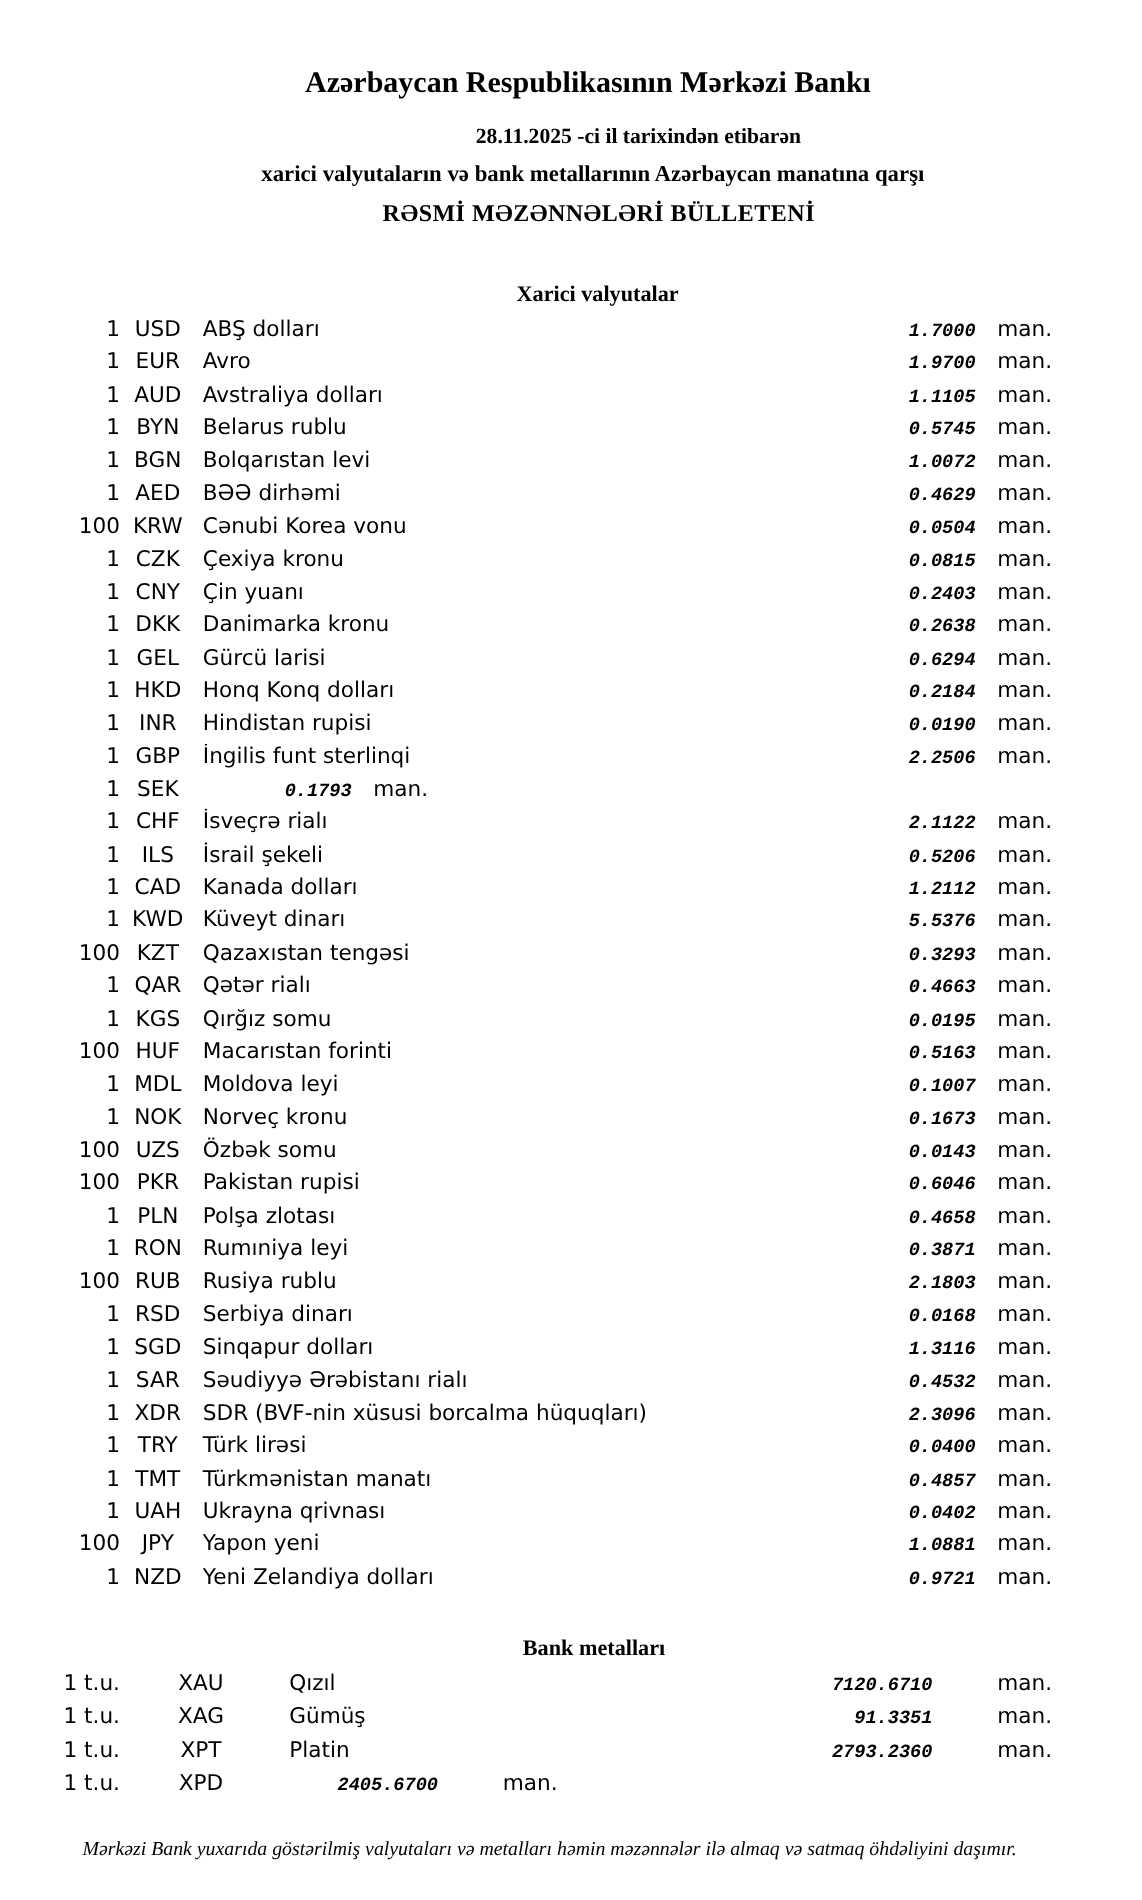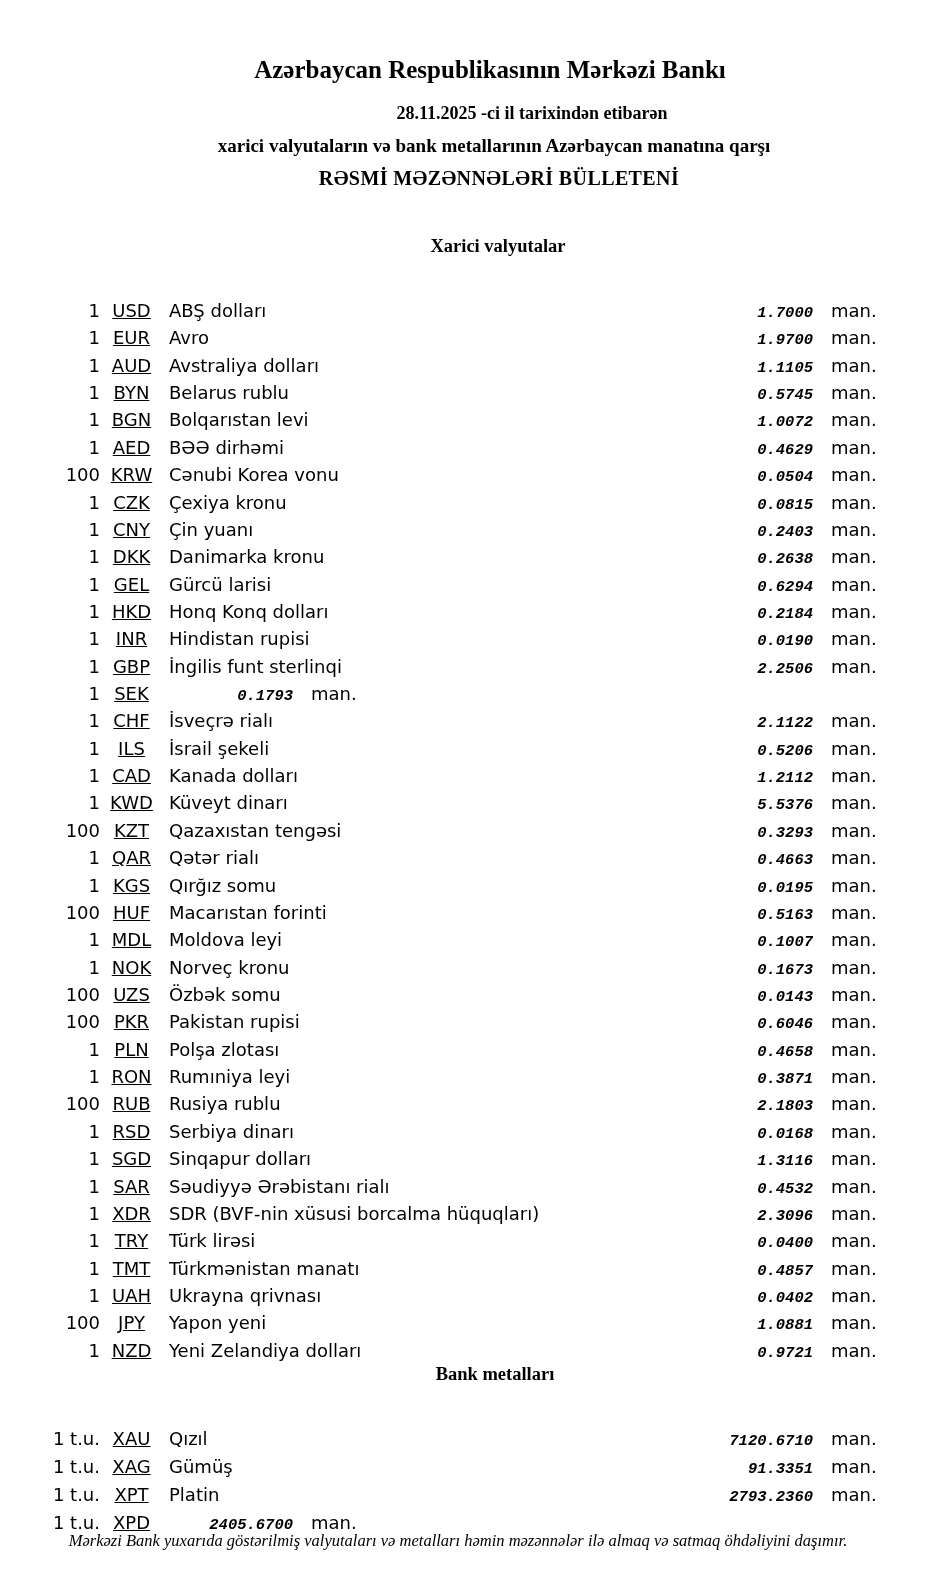--- a/index.html
+++ b/index.html
@@ -23,31 +23,31 @@
   .metals-title { top: 1364px; left: 19px; }
 
   .fx-table     { top: 261px; }
   .metals-table { top: 1389px; }
 
   .row {
     display: flex; align-items: baseline;
     height: 27.37px; box-sizing: border-box;
     padding: 3px 75px 0 0;
   }
-  .metals-table .row { height: 28px; }
+  .metals-table .row { height: 28px; gap: 36px; }
   .col-qty  { width: 100px; text-align: right;  font-size: 18px; white-space: nowrap; }
-  .col-code { width: 63px;  text-align: center; font-size: 18px; white-space: nowrap; text-decoration: underline; }
+  .col-code { width: 63px;  text-align: center; font-size: 18px; white-space: nowrap; }
   .col-name { flex: 1; padding-left: 6px; font-size: 18px; white-space: nowrap; overflow: hidden; }
   .col-rate {
     width: 130px; text-align: right;
     font-family: Liberation Mono, monospace;
     font-style: italic; font-weight: bold; font-size: 15.5px;
     white-space: nowrap;
   }
-  .col-man  { width: 64px; padding-left: 18px; box-sizing: border-box; font-size: 18px; white-space: nowrap; margin-top: 36px; }
+  .col-man  { width: 64px; padding-left: 18px; box-sizing: border-box; font-size: 18px; white-space: nowrap; }
 
   .doc-footer {
     top: 1531px; left: -18px;
     font-family: "Liberation Serif", serif;
     font-style: italic; font-size: 16.5px;
   }
 </style>
 </head>
 <body>
 

